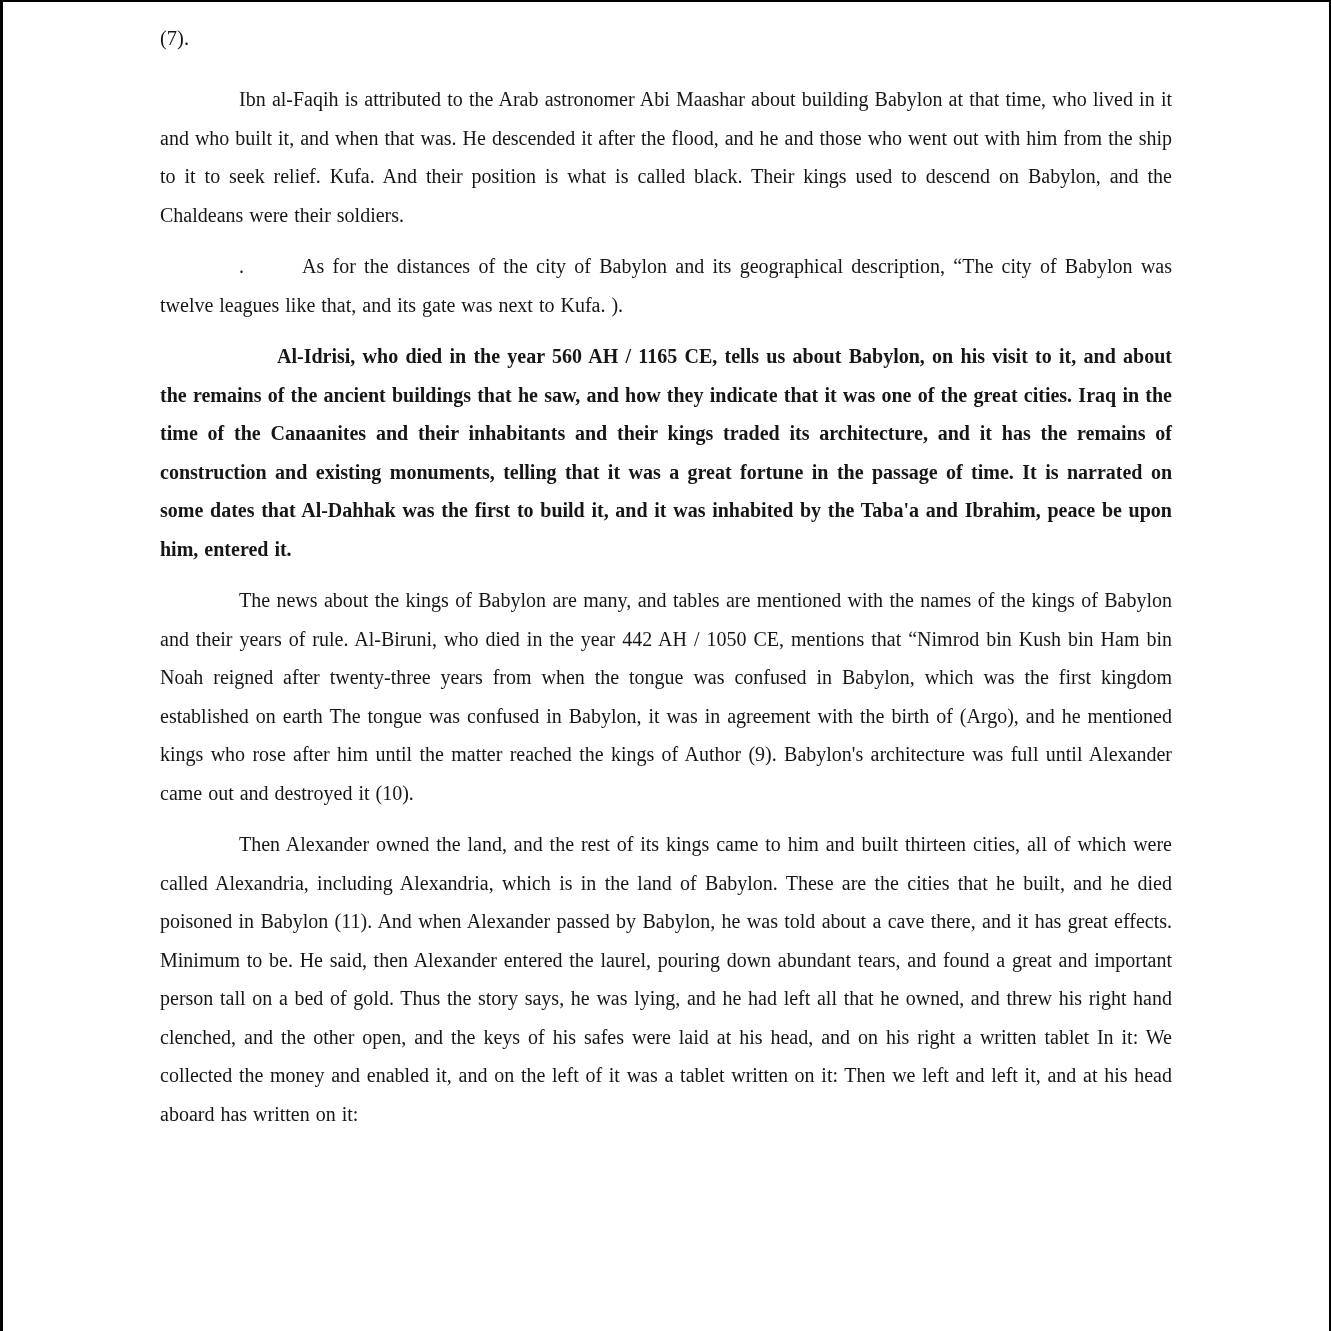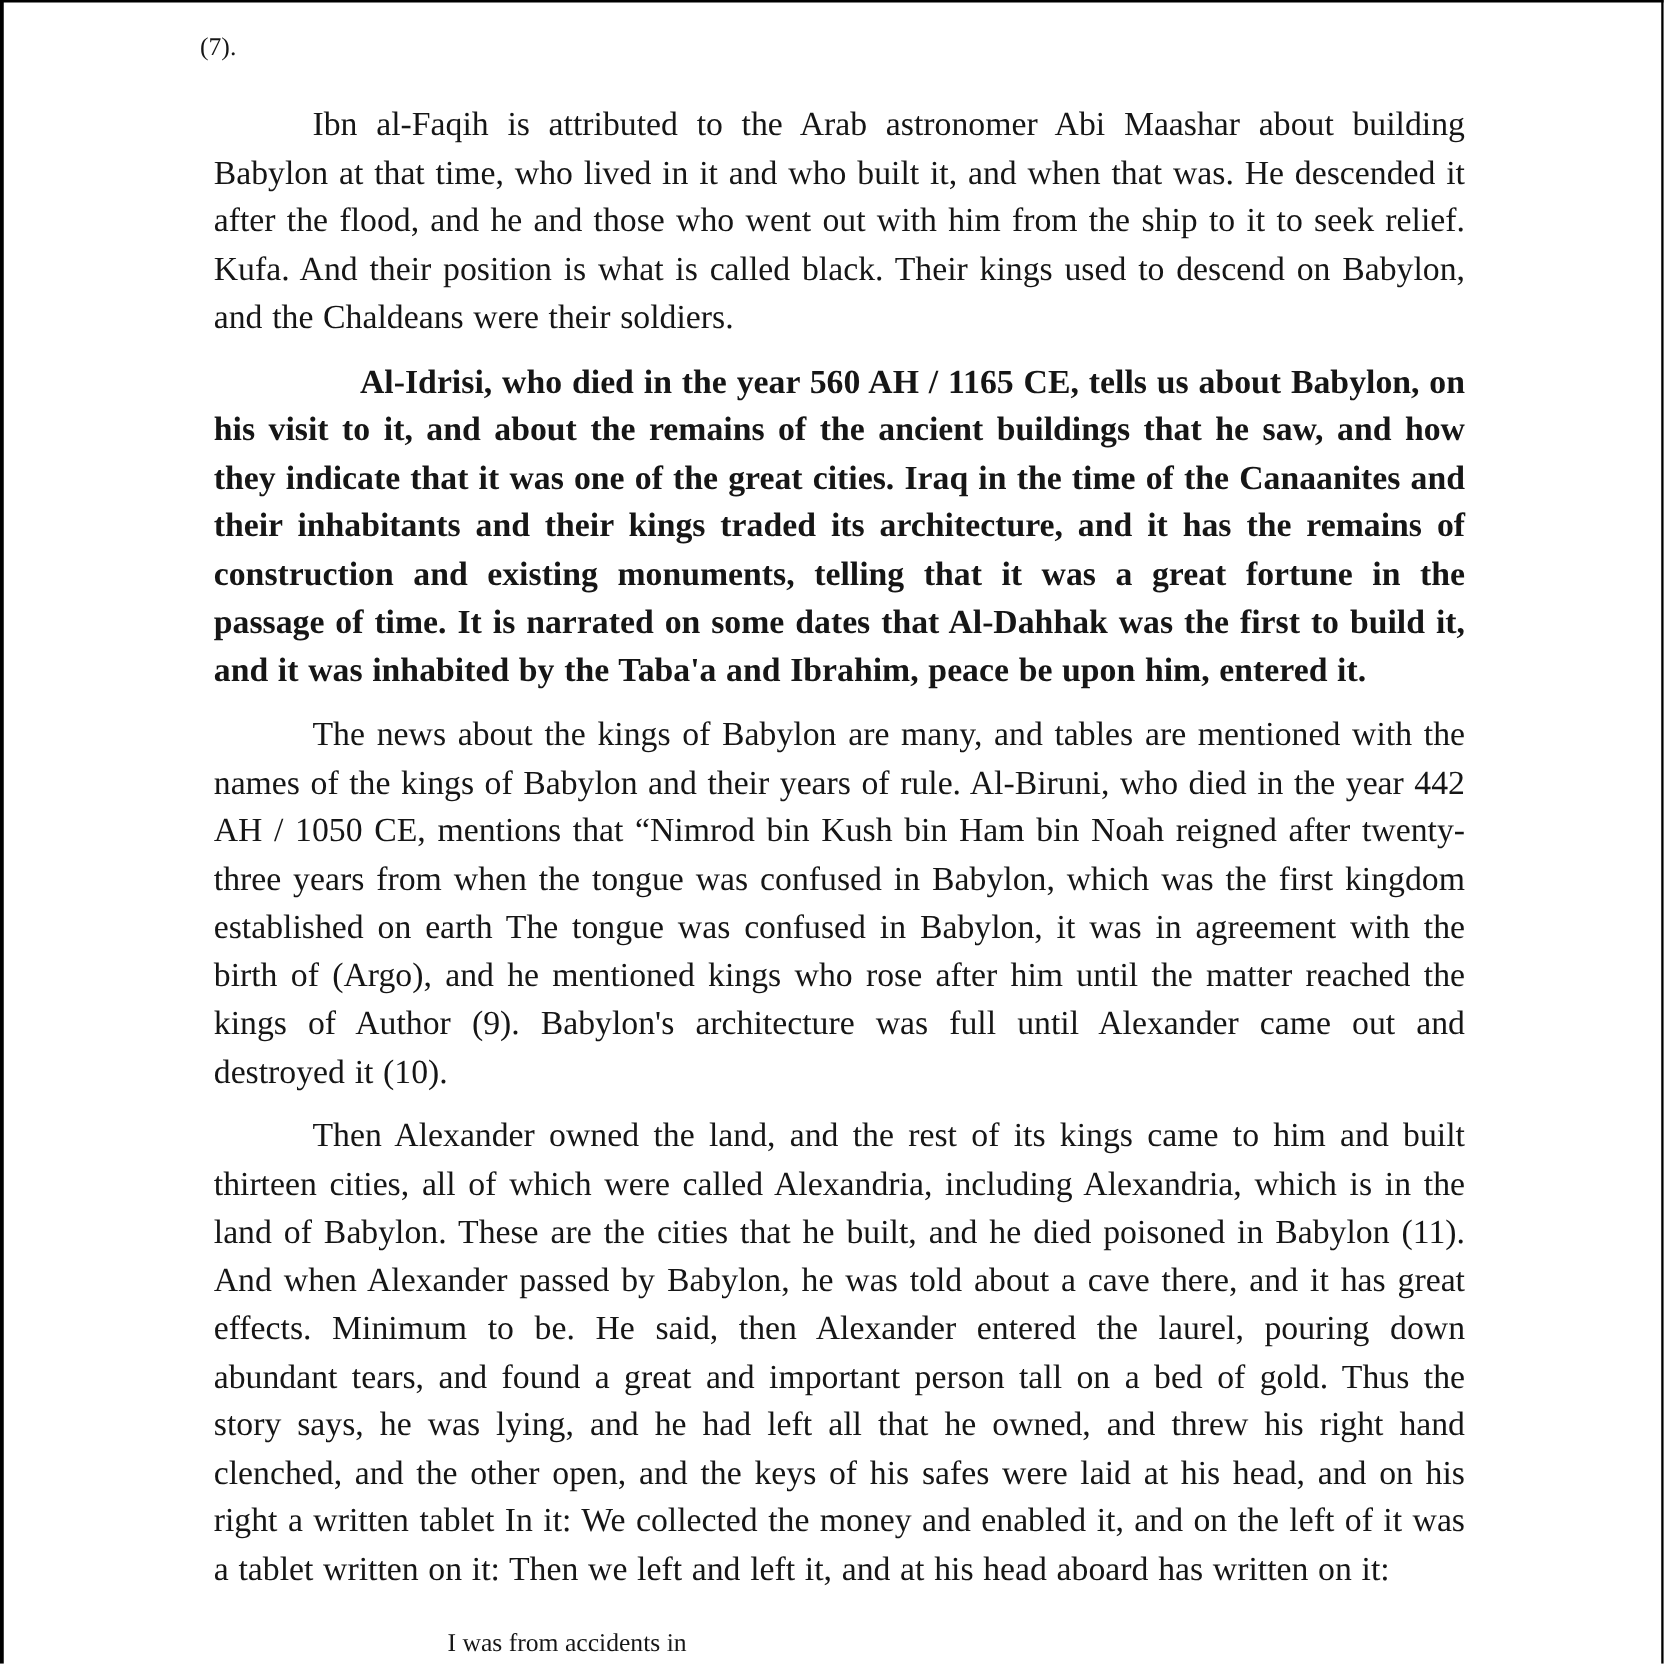--- a/index.html
+++ b/index.html
@@ -50,24 +50,24 @@
   .heading {
     font-size: 21px;
     font-weight: bold;
     line-height: 26px;
     margin: 0 0 24px 79px;
   }
   .heading-2 {
     margin-top: 64px;
   }
   .para {
-    font-size: 27px;
+    font-size: 20px;
     line-height: 38.5px;
     text-align: justify;
-    margin: 0 0 13px 11px;
+    margin: 0 0 13px 0;
     word-spacing: 1px;
   }
   .ind-a { text-indent: 79px; }
   .ind-b { text-indent: 117px; font-weight: bold; }
   .quote-line {
     font-size: 20.5px;
     line-height: 38.5px;
     margin: 22px 0 0 198px;
   }
 </style>
@@ -78,23 +78,23 @@
   <div class="edge-top"></div>
   <div class="edge-left"></div>
   <div class="edge-right"></div>
 
   <div class="content">
     <p class="pagenum">(7).</p>
 
 
     <p class="para ind-a">Ibn al-Faqih is attributed to the Arab astronomer Abi Maashar about building Babylon at that time, who lived in it and who built it, and when that was. He descended it after the flood, and he and those who went out with him from the ship to it to seek relief. Kufa. And their position is what is called black. Their kings used to descend on Babylon, and the Chaldeans were their soldiers.</p>
 
+    <p class="para ind-a">.&nbsp;&nbsp;&nbsp;&nbsp;&nbsp;&nbsp;&nbsp;As for the distances of the city of Babylon and its geographical description, “The city of Babylon was twelve leagues like that, and its gate was next to Kufa. ).</p>
 
     <p class="para ind-b">Al-Idrisi, who died in the year 560 AH / 1165 CE, tells us about Babylon, on his visit to it, and about the remains of the ancient buildings that he saw, and how they indicate that it was one of the great cities. Iraq in the time of the Canaanites and their inhabitants and their kings traded its architecture, and it has the remains of construction and existing monuments, telling that it was a great fortune in the passage of time. It is narrated on some dates that Al-Dahhak was the first to build it, and it was inhabited by the Taba'a and Ibrahim, peace be upon him, entered it.</p>
 
     <p class="para ind-a">The news about the kings of Babylon are many, and tables are mentioned with the names of the kings of Babylon and their years of rule. Al-Biruni, who died in the year 442 AH / 1050 CE, mentions that “Nimrod bin Kush bin Ham bin Noah reigned after twenty-three years from when the tongue was confused in Babylon, which was the first kingdom established on earth The tongue was confused in Babylon, it was in agreement with the birth of (Argo), and he mentioned kings who rose after him until the matter reached the kings of Author (9). Babylon's architecture was full until Alexander came out and destroyed it (10).</p>
 
 
     <p class="para ind-a">Then Alexander owned the land, and the rest of its kings came to him and built thirteen cities, all of which were called Alexandria, including Alexandria, which is in the land of Babylon. These are the cities that he built, and he died poisoned in Babylon (11). And when Alexander passed by Babylon, he was told about a cave there, and it has great effects. Minimum to be. He said, then Alexander entered the laurel, pouring down abundant tears, and found a great and important person tall on a bed of gold. Thus the story says, he was lying, and he had left all that he owned, and threw his right hand clenched, and the other open, and the keys of his safes were laid at his head, and on his right a written tablet In it: We collected the money and enabled it, and on the left of it was a tablet written on it: Then we left and left it, and at his head aboard has written on it:</p>
 
-    <p class="quote-line">I was from accidents in</p>
   </div>
 </div>
 
 </body></html>

